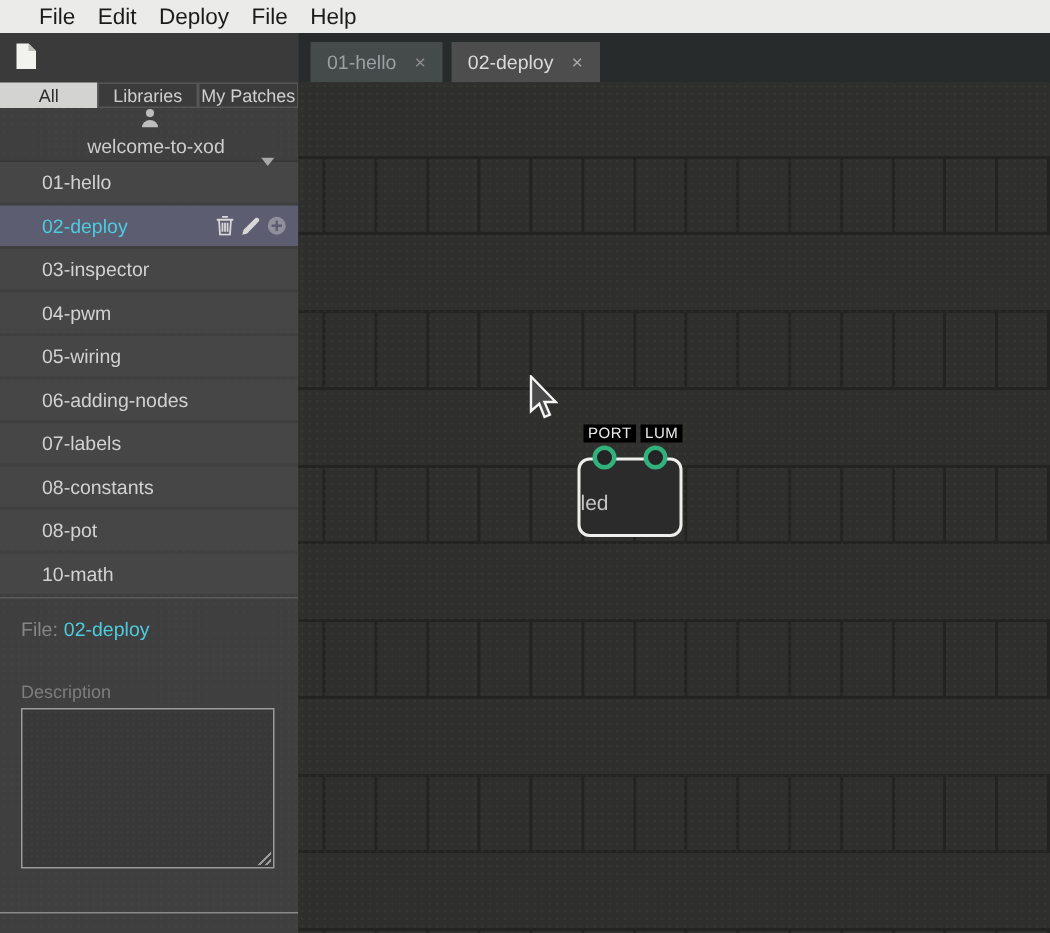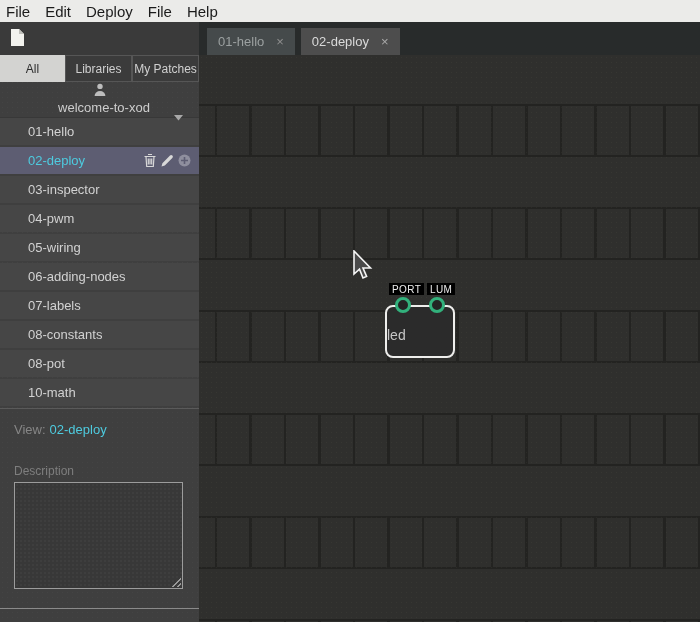--- a/index.html
+++ b/index.html
@@ -1,42 +1,42 @@
 <!DOCTYPE html>
 <html><head>
 <meta charset="utf-8">
 <style>
   html,body{margin:0;padding:0;background:#222;}
   *{box-sizing:border-box;font-family:"Liberation Sans",sans-serif;}
   #app{position:relative;width:700px;height:622px;overflow:hidden;background:#3f3f3f;}
 
   
   .menubar{position:absolute;left:0;top:0;width:700px;height:22px;background:#ebebe9;
-    display:flex;align-items:center;padding-left:4px;gap:11px;}
+    display:flex;align-items:center;padding-left:24px;gap:11px;}
   .menu-item{font-size:15px;color:#1b1b1b;cursor:default;padding:0 2px;}
 
   
   .toolbar-left{position:absolute;left:0;top:22px;width:199px;height:33px;background:#3a3a3a;}
   .page-icon{position:absolute;left:10px;top:6px;}
 
   
   .tabbar{position:absolute;left:199px;top:22px;width:501px;height:33px;background:#282b2b;}
   .tabs-row{position:absolute;left:8px;bottom:0;height:27px;display:flex;gap:6px;}
   .etab{display:flex;align-items:center;padding:0 11px;font-size:13px;cursor:default;}
   .etab .lbl{margin-right:12px;}
   .etab .x{font-size:13px;color:#8f8f8f;line-height:1;}
   .etab.inactive{background:#454a4b;color:#9ba0a0;}
   .etab.active{background:#4d4d4d;color:#dadada;}
   .etab.active .x{color:#a9a9a9;}
 
   
   .sidebar{position:absolute;left:0;top:55px;width:199px;height:567px;background:#3f3f3f;
     background-image:radial-gradient(circle,rgba(255,255,255,0.025) 0.8px,transparent 1px);
     background-size:5px 5px;}
-  .sb-tabs{display:flex;height:27px;}
+  .sb-tabs{display:flex;height:17px;}
   .sbtab{flex:1;display:flex;align-items:center;justify-content:center;font-size:12px;
     background:#3b3b3b;color:#d0d0d0;border:1px solid #565656;cursor:default;}
   .sbtab.active{background:#d3d3d1;color:#2e2e2e;border:none;}
   .project-row{height:36px;display:flex;align-items:center;padding:0 12px;border-bottom:1px solid #383838;flex-direction:column;}
   .project-row .name{margin-left:9px;font-size:13px;color:#cdcdcd;}
   .project-row .chev{margin-left:auto;margin-right:4px;display:flex;align-items:center;}
   .patch-list{border-bottom:1px solid #5a5a5a;}
   .patch-row{height:27px;margin-bottom:2px;background:#464646;display:flex;align-items:center;
     padding-left:28px;font-size:13px;color:#d2d2d2;cursor:default;}
   .patch-row.selected{background:#5d5d72;color:#4ecbdf;}
@@ -184,21 +184,21 @@
       </div>
       <div class="patch-row">
         <span>08-pot</span>
       </div>
       <div class="patch-row">
         <span>10-math</span>
       </div>
     </div>
 
     <div class="patch-current">
-      <span>View:</span><a>02-deploy</a>
+      <span>File:</span><a>02-deploy</a>
     </div>
 
     <div class="desc-label">Description</div>
     <div class="desc-wrap">
       <textarea class="desc-area" style=""></textarea>
       <div class="resize-handle"></div>
     </div>
 
     <div class="sb-bottom-line"></div>
   </div>

